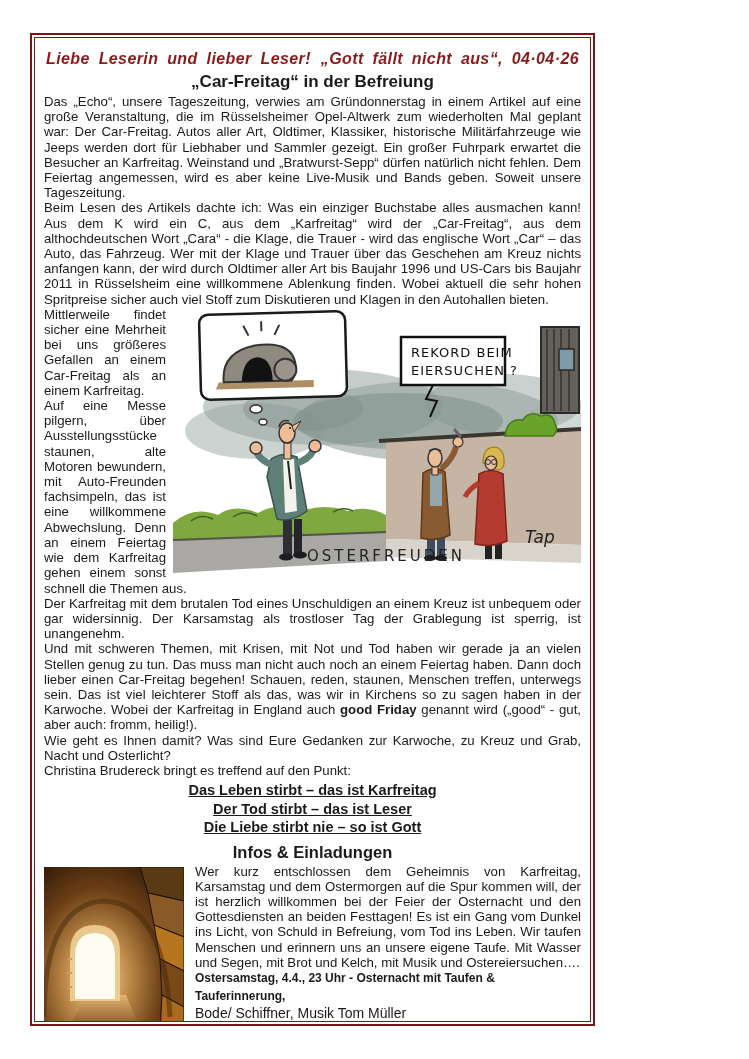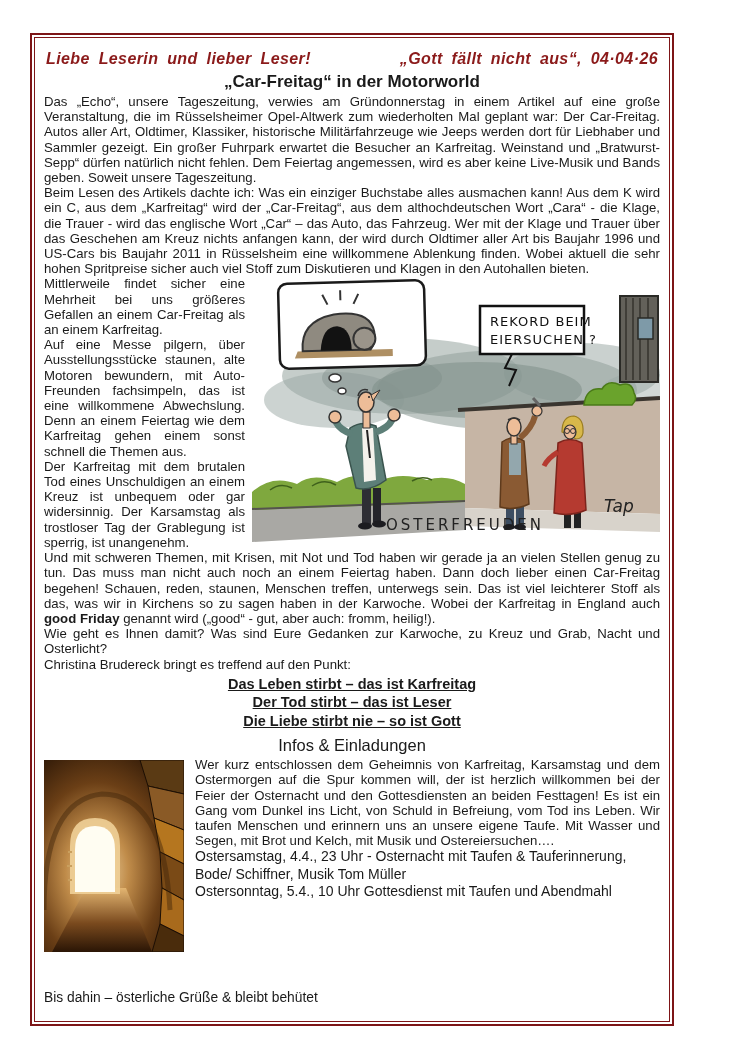--- a/index.html
+++ b/index.html
@@ -2,21 +2,21 @@
 <html lang="de"><head>
 <meta charset="utf-8">
 <style>
   html,body{margin:0;padding:0;}
   body{
     width:749px;height:1059px;background:#ffffff;position:relative;
     font-family:"Liberation Sans",sans-serif;color:#1a1a1a;
     -webkit-font-smoothing:antialiased;
   }
   .page{
-    position:absolute;left:30px;top:33px;width:644px;height:993px;
+    position:absolute;left:30px;top:33px;width:565px;height:993px;
     border:2px solid #7d1517;box-sizing:border-box;background:#fff;
   }
   .page-inner{
     position:absolute;inset:2px;border:1px solid #7d1517;
     padding:5px 9px 0 9px;box-sizing:border-box;overflow:hidden;background:#fff;
   }
   .masthead{
     display:flex;justify-content:space-between;align-items:baseline;
     color:#8b1a1a;font-weight:bold;font-style:italic;font-size:16px;
     letter-spacing:0.4px;word-spacing:4px;margin:7px 2px 0 2px;
@@ -31,28 +31,28 @@
   .cartoon-float{
     float:right;width:408px;height:266px;margin:2px 0 2px 7px;
   }
   .cartoon-float svg{display:block;width:100%;height:100%;}
   .em-bi{font-weight:bold;}
   .poem{
     clear:both;text-align:center;font-weight:bold;font-size:14.5px;
     line-height:18.5px;margin:3px 0 2px 0;text-decoration:underline;
   }
   .infos-heading{
-    text-align:center;font-weight:normal;font-size:16.5px;margin:6px 0 2px 0;
+    text-align:center;font-weight:bold;font-size:16.5px;margin:6px 0 2px 0;
   }
   .photo-float{
     float:left;width:140px;height:192px;margin:3px 11px 2px 0;
   }
   .photo-float svg{display:block;width:100%;height:100%;}
   .event-main{
-    margin:0;font-weight:normal;font-size:14px;line-height:17.5px;
+    margin:0;font-weight:bold;font-size:12px;line-height:17.5px;
   }
   .event-detail{
     margin:0;font-size:14px;line-height:17.5px;
   }
   .event-detail .bold{font-weight:bold;}
   .closing{
     clear:left;margin:7px 0 0 0;font-size:13.8px;line-height:17.5px;
     white-space:pre-wrap;
   }
 </style>
@@ -60,21 +60,21 @@
 <body>
 
 <div class="page">
   <div class="page-inner">
 
     <div class="masthead">
       <span>Liebe Leserin und lieber Leser!</span>
       <span>„Gott fällt nicht aus“, 04·04·26</span>
     </div>
 
-    <div class="doc-title">„Car-Freitag“ in der Motorworld</div>
+    <div class="doc-title">„Car-Freitag“ in der Befreiung</div>
 
     <p class="body-p">Das „Echo“, unsere Tageszeitung, verwies am Gründonnerstag in einem Artikel auf eine große Veranstaltung, die im Rüsselsheimer Opel-Altwerk zum wiederholten Mal geplant war: Der Car-Freitag. Autos aller Art, Oldtimer, Klassiker, historische Militärfahrzeuge wie Jeeps werden dort für Liebhaber und Sammler gezeigt. Ein großer Fuhrpark erwartet die Besucher an Karfreitag. Weinstand und „Bratwurst-Sepp“ dürfen natürlich nicht fehlen. Dem Feiertag angemessen, wird es aber keine Live-Musik und Bands geben. Soweit unsere Tageszeitung.</p>
     <p class="body-p">Beim Lesen des Artikels dachte ich: Was ein einziger Buchstabe alles ausmachen kann! Aus dem K wird ein C, aus dem „Karfreitag“ wird der „Car-Freitag“, aus dem althochdeutschen Wort „Cara“ - die Klage, die Trauer - wird das englische Wort „Car“ – das Auto, das Fahrzeug. Wer mit der Klage und Trauer über das Geschehen am Kreuz nichts anfangen kann, der wird durch Oldtimer aller Art bis Baujahr 1996 und US-Cars bis Baujahr 2011 in Rüsselsheim eine willkommene Ablenkung finden. Wobei aktuell die sehr hohen Spritpreise sicher auch viel Stoff zum Diskutieren und Klagen in den Autohallen bieten.</p>
 
     <div class="wrap-section">
       <div class="cartoon-float">
         <svg viewBox="0 0 408 266" xmlns="http://www.w3.org/2000/svg">
 
           <g>
             <ellipse cx="150" cy="98" rx="120" ry="38" fill="#96a49f" opacity="0.55"></ellipse>

